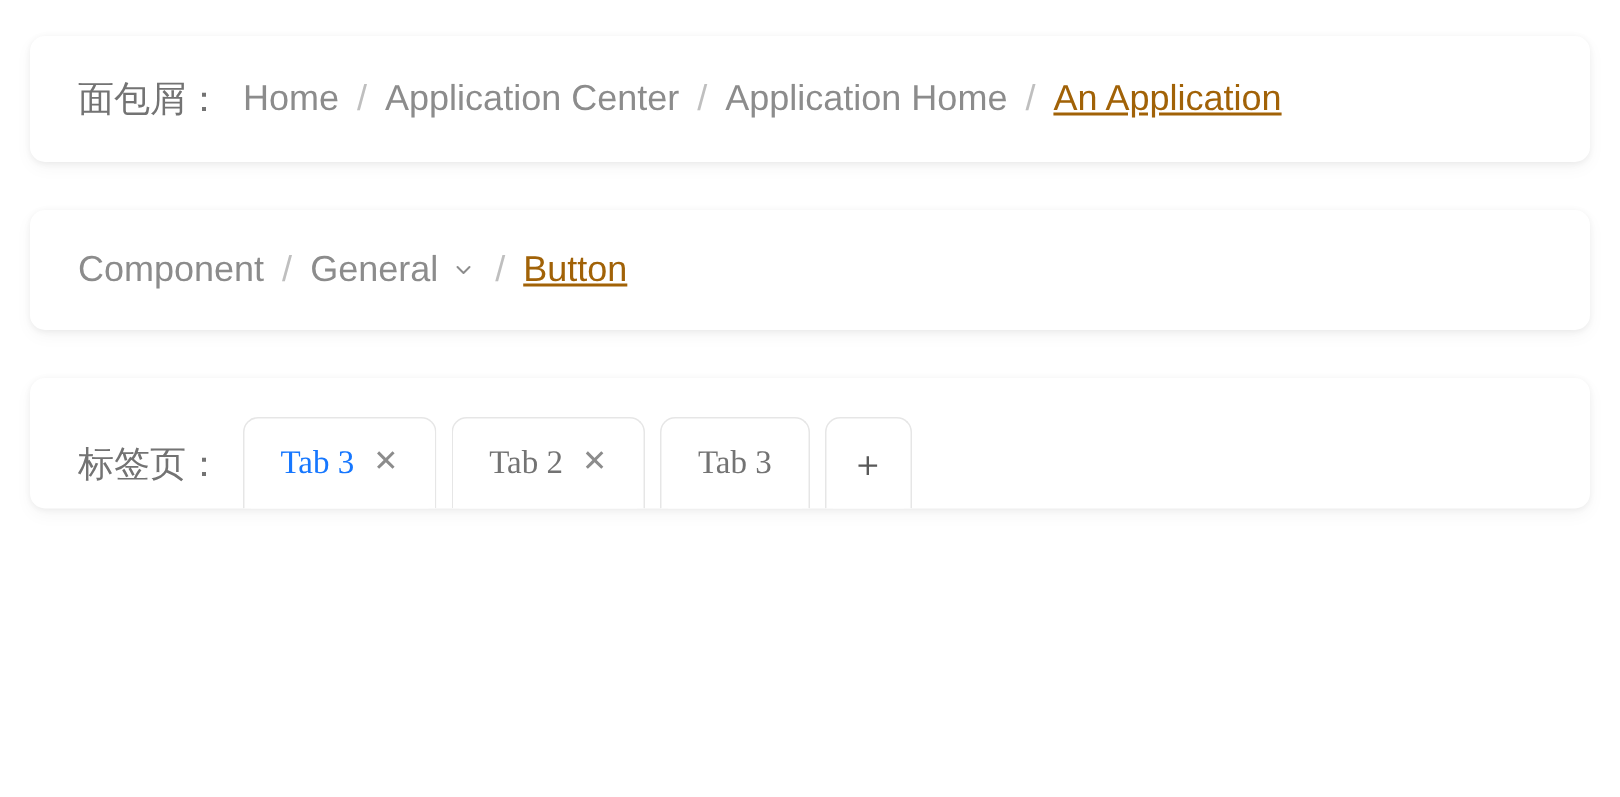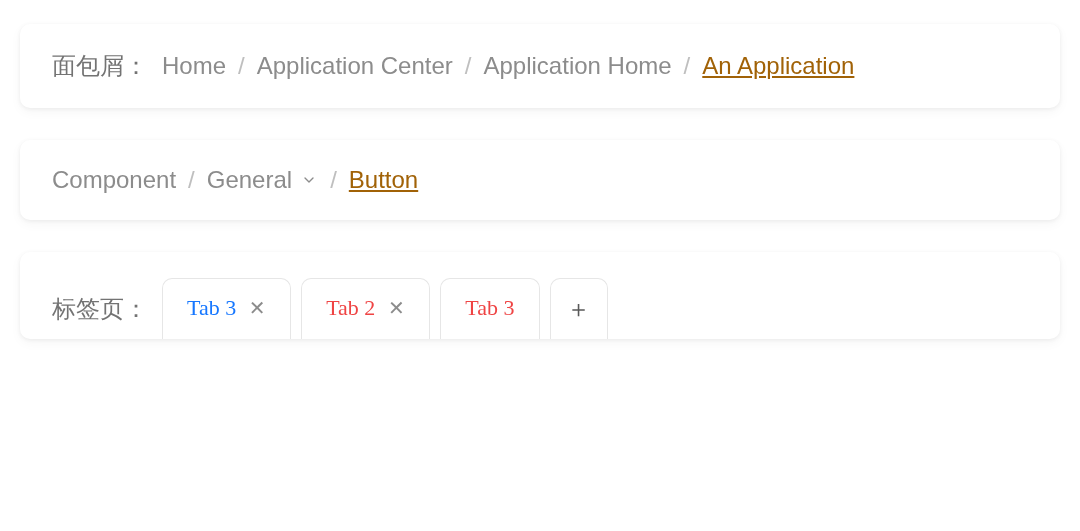--- a/index.html
+++ b/index.html
@@ -83,21 +83,21 @@
       border-radius: 10px 10px 0 0;
       background: #fff;
       font-size: 22px;
       cursor: pointer;
     }
     .tab.active .tab-label {
       color: #1677ff;
       font-weight: 500;
     }
     .tab-label {
-      color: #ef4444;
+      color: #737373;
     }
     .tab-close {
       color: #8c8c8c;
       font-size: 20px;
       line-height: 1;
       cursor: pointer;
       width: 18px;
       height: 18px;
       display: flex;
       align-items: center;

